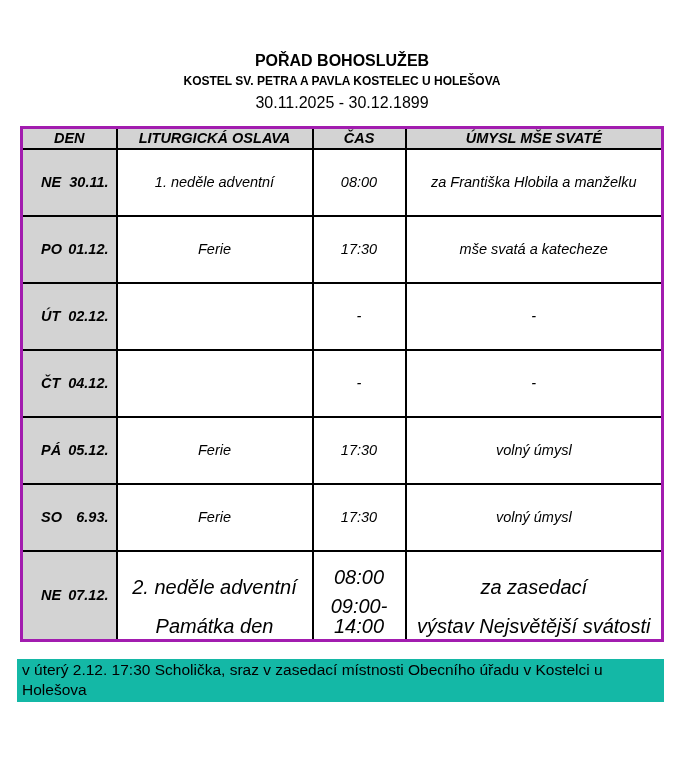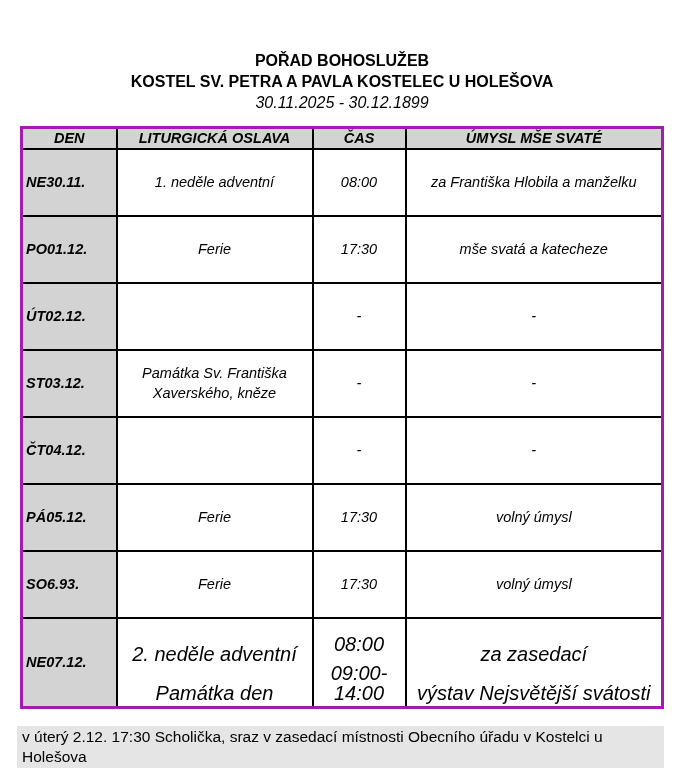--- a/index.html
+++ b/index.html
@@ -6,22 +6,22 @@
   html, body {
     width: 684px; height: 768px;
     background: #ffffff;
     font-family: "Liberation Sans", sans-serif;
     color: #000;
   }
   .page { width: 684px; height: 768px; overflow: hidden; position: relative; margin-top: 32px; }
 
   .titles { text-align: center; padding-top: 18px; }
   .title-main  { font-size: 16px; font-weight: bold; line-height: 21px; }
-  .title-sub   { font-size: 16px; font-weight: bold; line-height: 21px; }
-  .title-dates { font-size: 16px; font-weight: normal; line-height: 21px; font-style: italic; }
+  .title-sub   { font-size: 12px; font-weight: bold; line-height: 21px; }
+  .title-dates { font-size: 16px; font-weight: normal; line-height: 21px; }
 
   table.schedule {
     border-collapse: collapse;
     table-layout: fixed;
     margin: 13px 0 0 20px;
     border: 3px solid #a21caf;
     font-style: italic;
   }
   table.schedule th, table.schedule td {
     border: 2px solid #000;
@@ -45,39 +45,39 @@
   tbody tr.row-dual { height: 90px; }
 
   td.day-td {
     background: #d3d3d3;
     font-weight: bold;
     font-size: 14.5px;
     vertical-align: middle;
   }
   .day-wrap {
     display: flex;
-    justify-content: flex-start;
-    padding: 0 7px 0 3px;
+    justify-content: space-between;
+    padding: 0 7px 0 18px;
   }
   td.cell {
     font-size: 14.5px;
     text-align: center;
     vertical-align: middle;
     line-height: 20px;
     padding: 0 4px;
   }
   td.dual-td { padding: 0; vertical-align: top; font-size: 20px; text-align: center; }
   .dual { display: flex; flex-direction: column; height: 86px; }
   .dual .e1 { flex: 1; display: flex; align-items: center; justify-content: center; padding-top: 6px; line-height: 20px; }
   .dual .e2 { padding-bottom: 2px; line-height: 20px; }
 
   .note {
     margin: 17px 0 0 17px;
     width: 647px;
-    background: #e5e5e5;
+    background: #14b8a6;
     font-size: 15.5px;
     line-height: 20px;
     padding: 1px 5px 2px 5px;
   }
 </style>
 </head>
 <body>
 
 <div class="page">
 
@@ -132,31 +132,20 @@
             <span>02.12.</span>
           </div>
         </td>
         <td class="cell"></td>
         <td class="cell">-</td>
         <td class="cell">-</td>
       </tr>
       <tr>
         <td class="day-td">
           <div class="day-wrap">
-            <span>ST</span>
-            <span>03.12.</span>
-          </div>
-        </td>
-        <td class="cell">Památka Sv. Františka Xaverského, kněze</td>
-        <td class="cell">-</td>
-        <td class="cell">-</td>
-      </tr>
-      <tr>
-        <td class="day-td">
-          <div class="day-wrap">
             <span>ČT</span>
             <span>04.12.</span>
           </div>
         </td>
         <td class="cell"></td>
         <td class="cell">-</td>
         <td class="cell">-</td>
       </tr>
       <tr>
         <td class="day-td">

